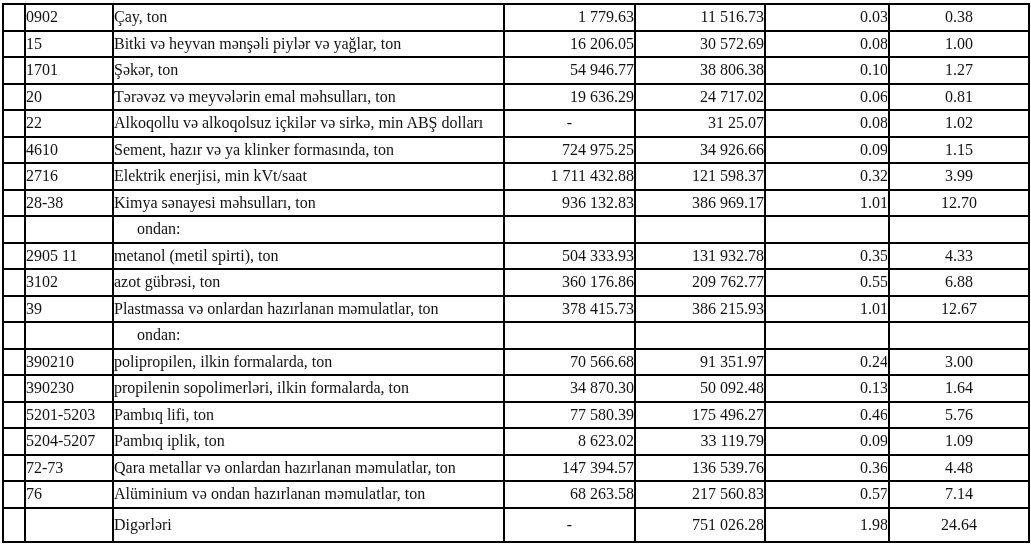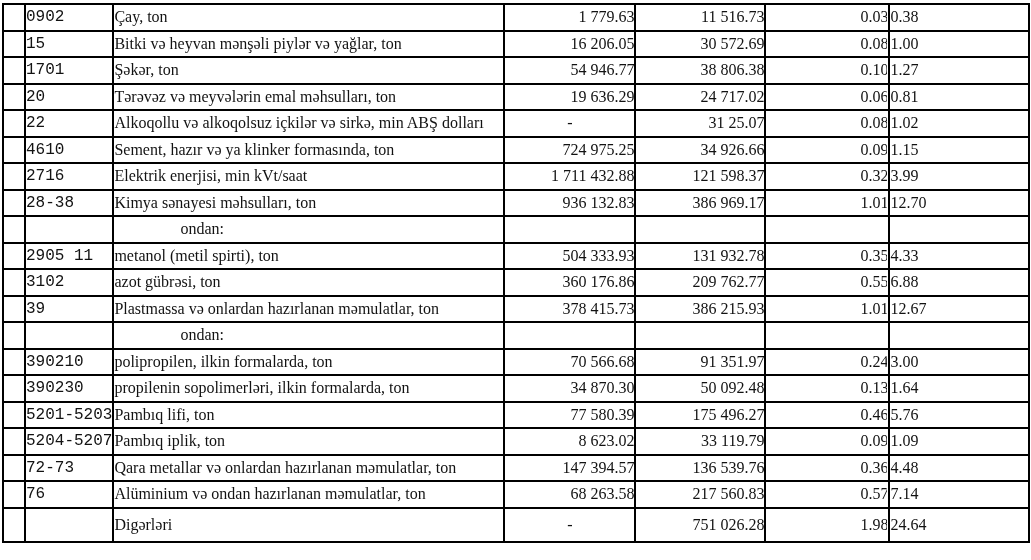--- a/index.html
+++ b/index.html
@@ -27,28 +27,28 @@
     line-height: 1;
     padding: 0;
     white-space: nowrap;
     overflow: hidden;
     vertical-align: middle;
     background: #ffffff;
   }
   table.stat-table tr { height: 26.5px; }
   table.stat-table tr.row-last { height: 34px; }
 
-  td.c1 { padding-left: 5px; font-family: Liberation Mono, monospace; }
+  td.c1 { padding-left: 5px; }
   td.c2 { padding-left: 5px; }
   td.c2.indent-1 { }
-  td.c2.indent-2 { padding-left: 66px; font-family: Liberation Serif, serif; }
+  td.c2.indent-2 { padding-left: 23px; font-family: Liberation Serif, serif; }
   td.c3 { text-align: right; padding-right: 11px; }
   td.c4 { text-align: right; padding-right: 11px; }
   td.c5 { text-align: right; padding-right: 19px; border-radius: 10px; }
-  td.c6 { text-align: left; padding-right: 14px; margin-left: 20px; }
+  td.c6 { text-align: center; padding-right: 14px; margin-left: 20px; }
   td.dash { text-align: center; padding-right: 0; }
 </style>
 </head>
 <body>
 
 <div class="page">
   <table class="stat-table">
     <colgroup>
       <col style="width:22px">
       <col style="width:88px">

